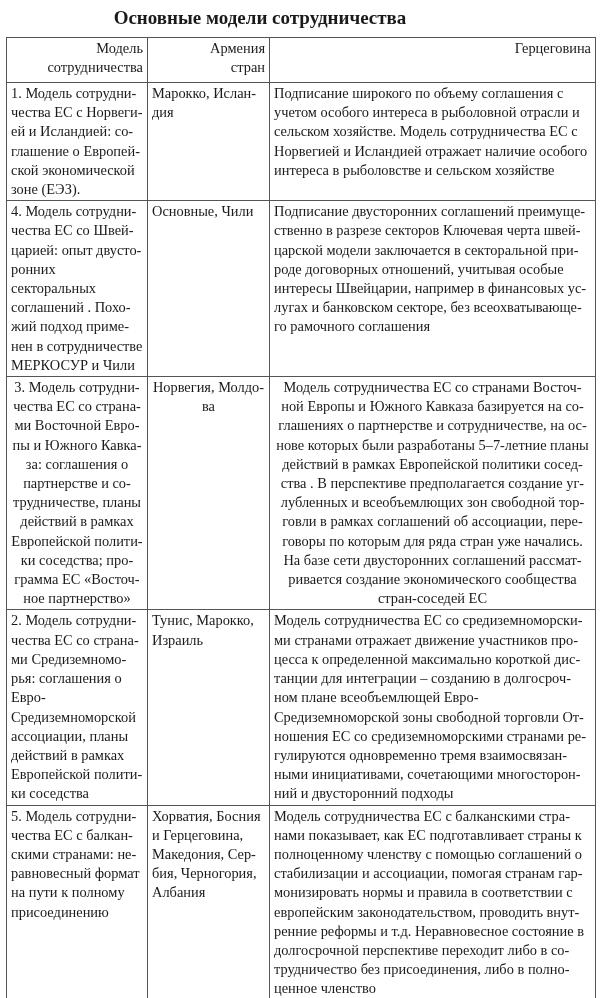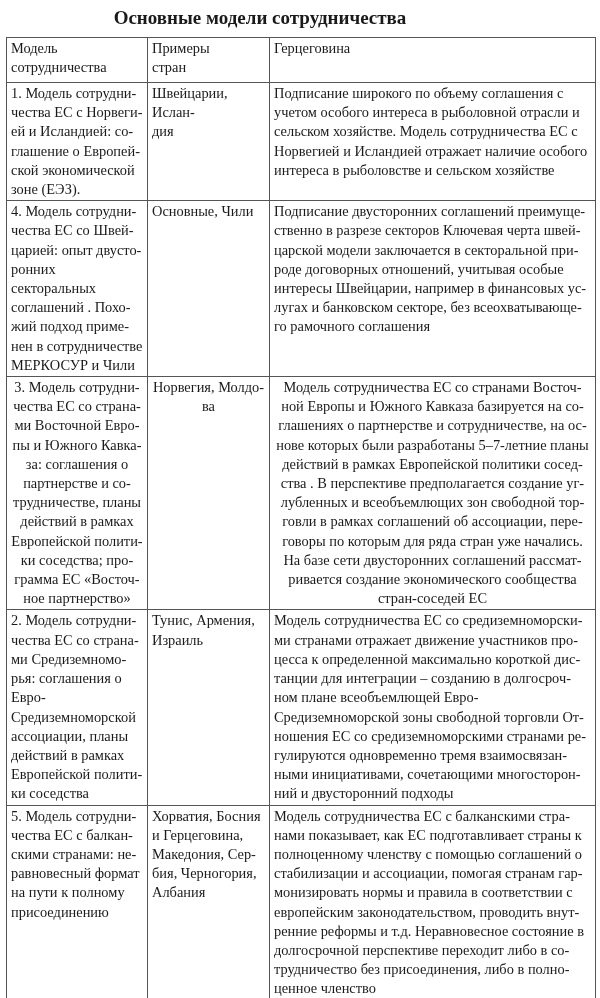--- a/index.html
+++ b/index.html
@@ -22,21 +22,21 @@
   col.c2 { width: 122px; }
   col.c3 { width: 326px; }
   th, td {
     border: 1.3px solid #555;
     vertical-align: top;
     padding: 1px 4px 1px 4px;
     text-align: left;
     font-weight: normal;
     word-wrap: break-word;
   }
-  th { text-align: left; vertical-align: top; height: 42px; }
+  th { text-align: right; vertical-align: top; height: 42px; }
   td.model { hyphens: manual; }
   tr.r1 td { height: 109px; }
   tr.r2 td { height: 132px; }
   tr.r3 td { height: 200px; text-align: center; }
   tr.r4 td { height: 174px; }
   tr.r5 td { height: 167px; }
   .pre { white-space: pre-line; }
 </style>
 </head>
 <body>
@@ -46,34 +46,34 @@
 <table>
   <colgroup>
       <col class="c1">
       <col class="c2">
       <col class="c3">
     </colgroup>
   <thead>
     <tr>
       <th class="pre">Модель
 сотрудничества</th>
-      <th class="pre">Примеры
+      <th class="pre">Армения
 стран</th>
       <th class="pre">Герцеговина</th>
     </tr>
   </thead>
   <tbody>
     <tr class="r1">
       <td class="pre model">1. Модель сотрудни-
 чества ЕС с Норвеги-
 ей и Исландией: со-
 глашение о Европей-
 ской экономической
 зоне (ЕЭЗ).</td>
-      <td class="pre">Швейцарии, Ислан-
+      <td class="pre">Марокко, Ислан-
 дия</td>
       <td class="pre">Подписание широкого по объему соглашения с
 учетом особого интереса в рыболовной отрасли и
 сельском хозяйстве. Модель сотрудничества ЕС с
 Норвегией и Исландией отражает наличие особого
 интереса в рыболовстве и сельском хозяйстве</td>
     </tr>
     <tr class="r2">
       <td class="pre model">4. Модель сотрудни-
 чества ЕС со Швей-
@@ -124,21 +124,21 @@
       <td class="pre model">2. Модель сотрудни-
 чества ЕС со страна-
 ми Средиземномо-
 рья: соглашения о
 Евро-
 Средиземноморской
 ассоциации, планы
 действий в рамках
 Европейской полити-
 ки соседства</td>
-      <td class="pre">Тунис, Армения,
+      <td class="pre">Тунис, Марокко,
 Израиль</td>
       <td class="pre">Модель сотрудничества ЕС со средиземноморски-
 ми странами отражает движение участников про-
 цесса к определенной максимально короткой дис-
 танции для интеграции – созданию в долгосроч-
 ном плане всеобъемлющей Евро-
 Средиземноморской зоны свободной торговли От-
 ношения ЕС со средиземноморскими странами ре-
 гулируются одновременно тремя взаимосвязан-
 ными инициативами, сочетающими многосторон-

